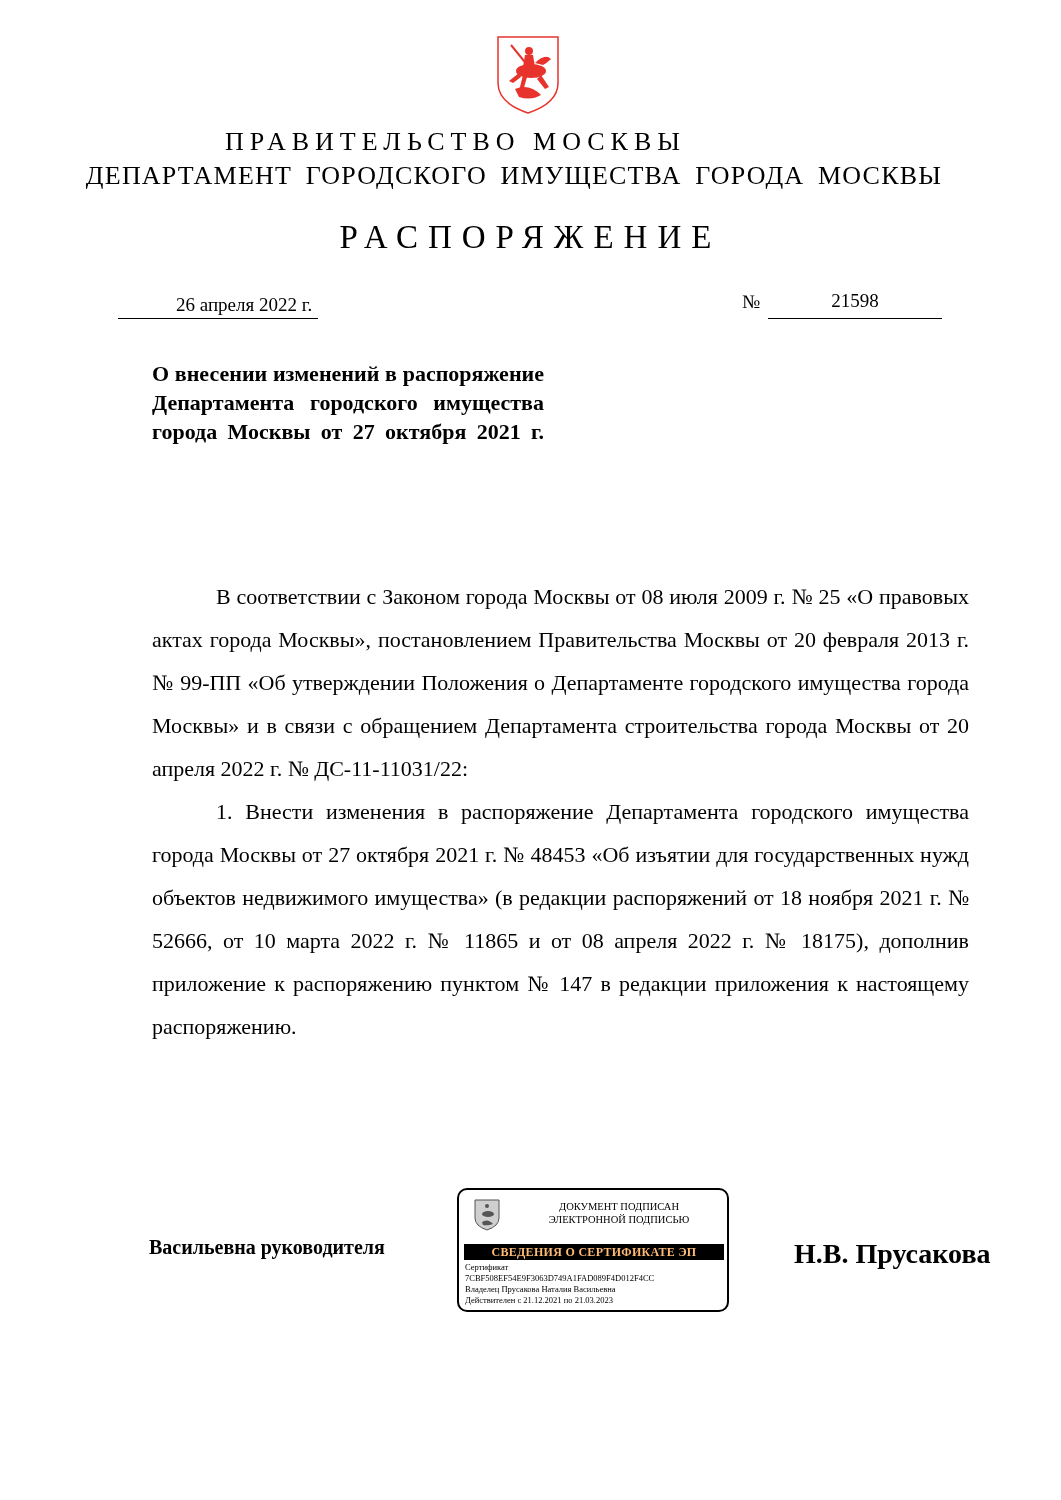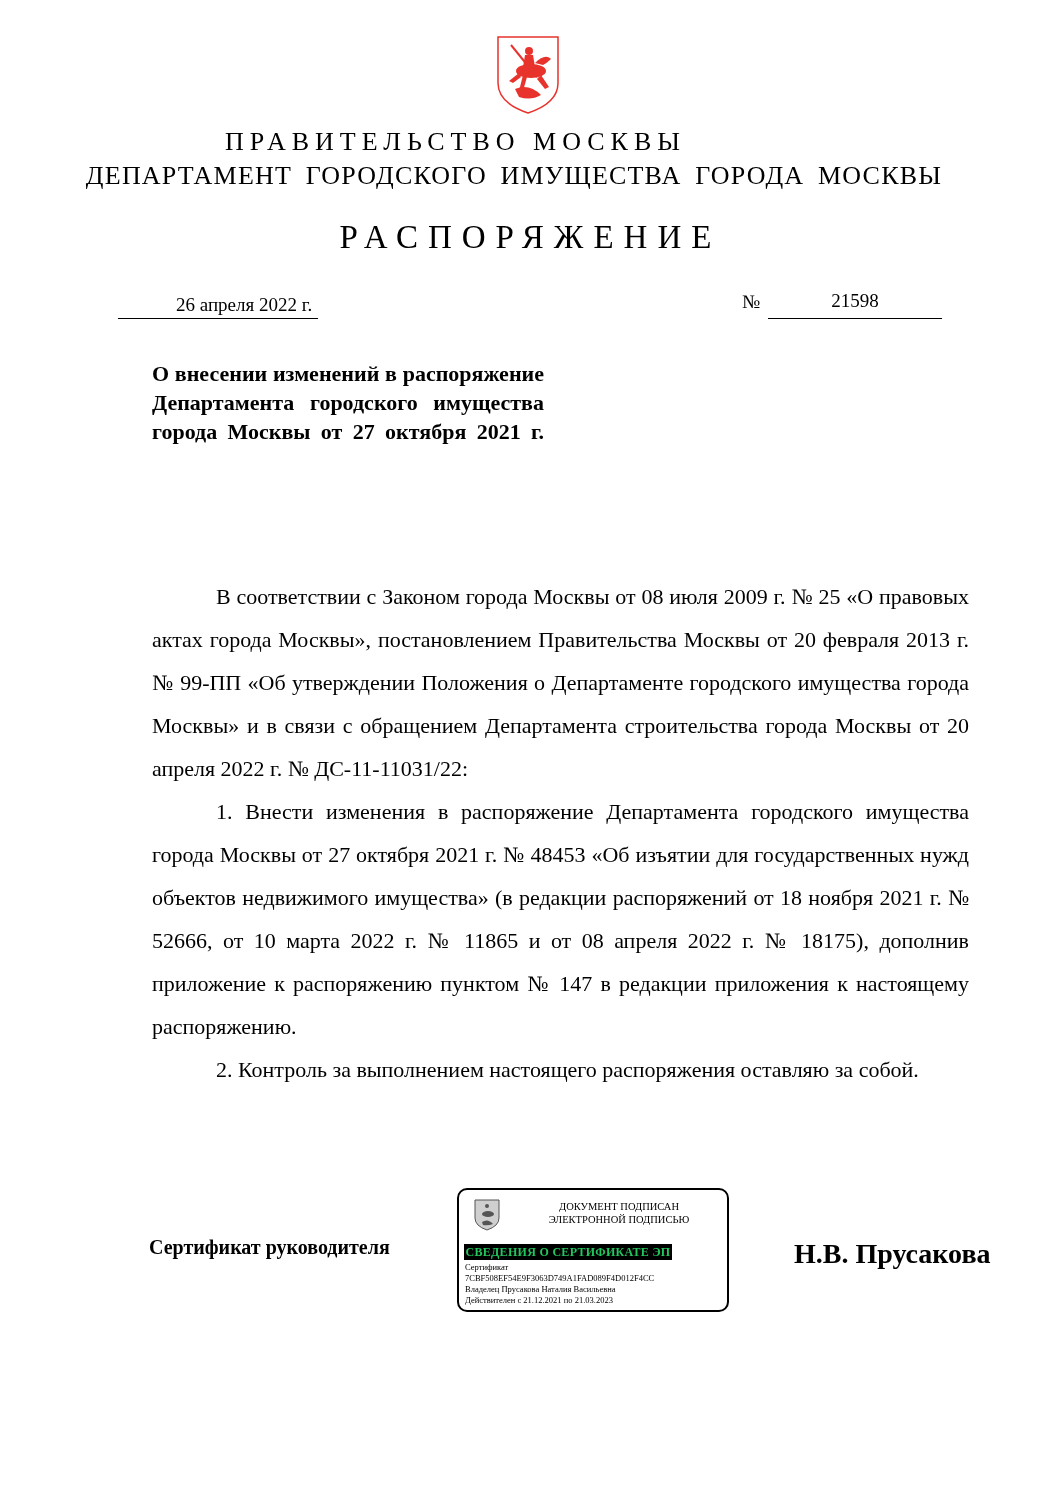--- a/index.html
+++ b/index.html
@@ -51,22 +51,22 @@
       position: absolute; left: 457px; top: 1188px; width: 272px; height: 124px;
       border: 2px solid #000; border-radius: 10px; box-sizing: border-box;
       font-family: "Liberation Serif", serif;
     }
     .stamp-emblem { position: absolute; left: 14px; top: 8px; width: 28px; height: 34px; }
     .stamp-head {
       position: absolute; left: 60px; top: 10px; width: 200px; text-align: center;
       font-size: 10.5px; line-height: 13px;
     }
     .stamp-bar {
-      position: absolute; left: 5px; top: 54px; width: 208px; height: 16px;
-      background: #000; color: #22c55e; font-size: 12px; font-weight: bold;
+      position: absolute; left: 5px; top: 54px; width: 260px; height: 16px;
+      background: #000; color: #fdba74; font-size: 12px; font-weight: bold;
       line-height: 16px; text-align: center; letter-spacing: 0.3px;
     }
     .stamp-lines {
       position: absolute; left: 6px; top: 72px; font-size: 8.5px; line-height: 11px;
       white-space: nowrap;
     }
   </style>
 </head>
 <body>
 
@@ -98,24 +98,23 @@
 <div class="subject">
   <span>О внесении изменений в</span>
   <span>распоряжение Департамента</span>
   <span>городского имущества города</span>
   <span>Москвы от 27 октября 2021 г.</span>
 </div>
 
 <div class="body">
   <p>В соответствии с Законом города Москвы от 08 июля 2009 г. № 25 «О правовых актах города Москвы», постановлением Правительства Москвы от 20 февраля 2013 г. № 99-ПП «Об утверждении Положения о Департаменте городского имущества города Москвы» и в связи с обращением Департамента строительства города Москвы от 20 апреля 2022 г. № ДС-11-11031/22:</p>
   <p>1. Внести изменения в распоряжение Департамента городского имущества города Москвы от 27 октября 2021 г. № 48453 «Об изъятии для государственных нужд объектов недвижимого имущества» (в редакции распоряжений от 18 ноября 2021 г. № 52666, от 10 марта 2022 г. № 11865 и от 08 апреля 2022 г. № 18175), дополнив приложение к распоряжению пунктом № 147 в редакции приложения к настоящему распоряжению.</p>
-  <p>2. Контроль за выполнением настоящего распоряжения оставляю за собой.</p>
 </div>
 
-<div class="sig-title">Сертификат руководителя</div>
+<div class="sig-title">Васильевна руководителя</div>
 
 <div class="stamp">
   <svg class="stamp-emblem" viewBox="0 0 28 34">
     <path d="M2 2 H26 V20 Q26 28 14 32 Q2 28 2 20 Z" fill="#cfcfcf" stroke="#555" stroke-width="1"></path>
     <ellipse cx="15" cy="16" rx="6" ry="3" fill="#555"></ellipse>
     <circle cx="14" cy="8" r="2" fill="#555"></circle>
     <path d="M9 24 Q15 20 20 26 Q15 28 10 27 Z" fill="#555"></path>
   </svg>
   <div class="stamp-head">
     <div>ДОКУМЕНТ ПОДПИСАН</div>

